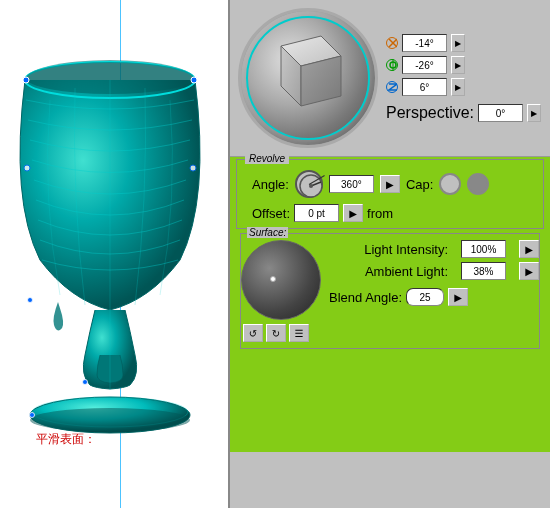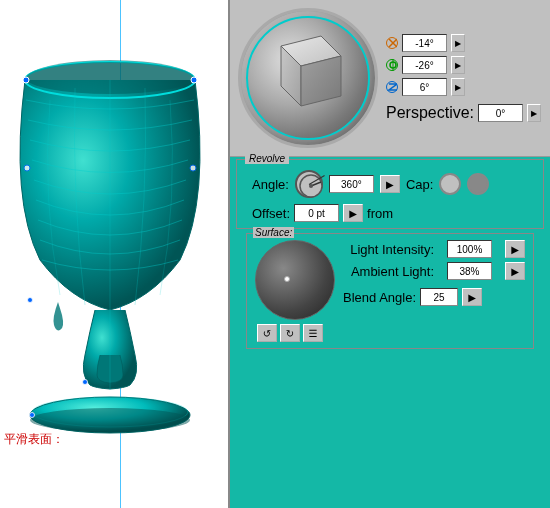--- a/index.html
+++ b/index.html
@@ -36,30 +36,30 @@
       top: 0;
       bottom: 0;
       width: 1px;
       background: #00aaff;
       opacity: 0.7;
     }
 
     .canvas-label {
       position: absolute;
       bottom: 60px;
-      left: 4px;
+      left: 36px;
       color: #cc0000;
       font-size: 12px;
     }
 
     
     .right-panel {
       width: 320px;
-      height: 508px;
-      background: #14b8a6;
+      height: 452px;
+      background: #84cc16;
       display: flex;
       flex-direction: column;
     }
 
     
     .preview-section {
       background: #c0c0c0;
       padding: 8px;
       display: flex;
       align-items: center;
@@ -234,23 +234,23 @@
     }
 
     .offset-row {
       display: flex;
       align-items: center;
       gap: 4px;
     }
 
     
     .surface-section {
-      margin: 2px 16px;
+      margin: 2px 10px;
       border: 1px solid #888;
-      padding: 6px 8px;
+      padding: 6px 0;
       position: relative;
     }
 
     .surface-title {
       position: absolute;
       top: -7px;
       left: 6px;
       background: #c0c0c0;
       padding: 0 2px;
       font-size: 10px;
@@ -585,20 +585,20 @@
           <input type="text" class="input-field input-sm" value="100%" style="">
           <div class="toggle-btn">▶</div>
         </div>
         <div class="control-row">
           <span class="field-label">Ambient Light:</span>
           <input type="text" class="input-field input-sm" value="38%" style="">
           <div class="toggle-btn">▶</div>
         </div>
         <div class="blend-row">
           <span class="field-label">Blend Angle:</span>
-          <input type="text" class="input-field" style="width: 38px;" value="25">
+          <input type="text" class="input-field" style="width: 38px; border-radius: 7px;" value="25">
           <div class="toggle-btn">▶</div>
         </div>
       </div>
     </div>
   </div>
 
 </div>
 
 </body></html>

